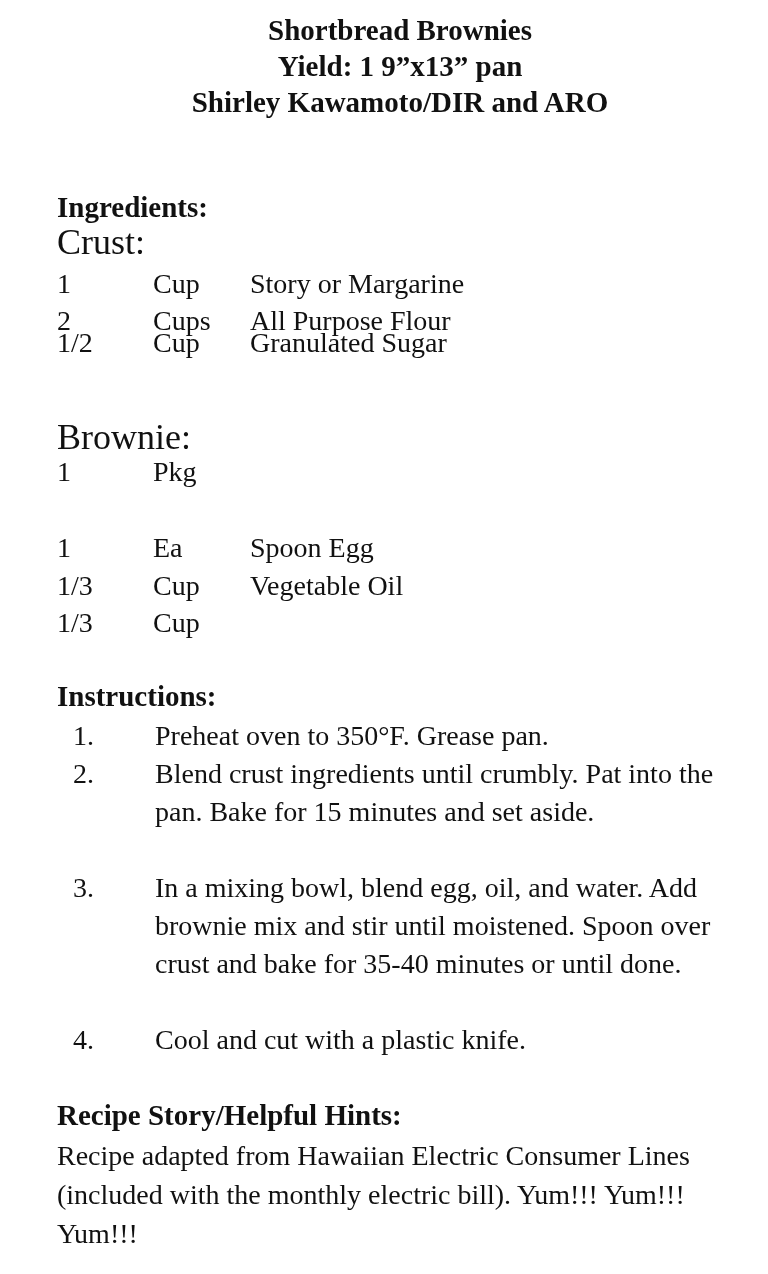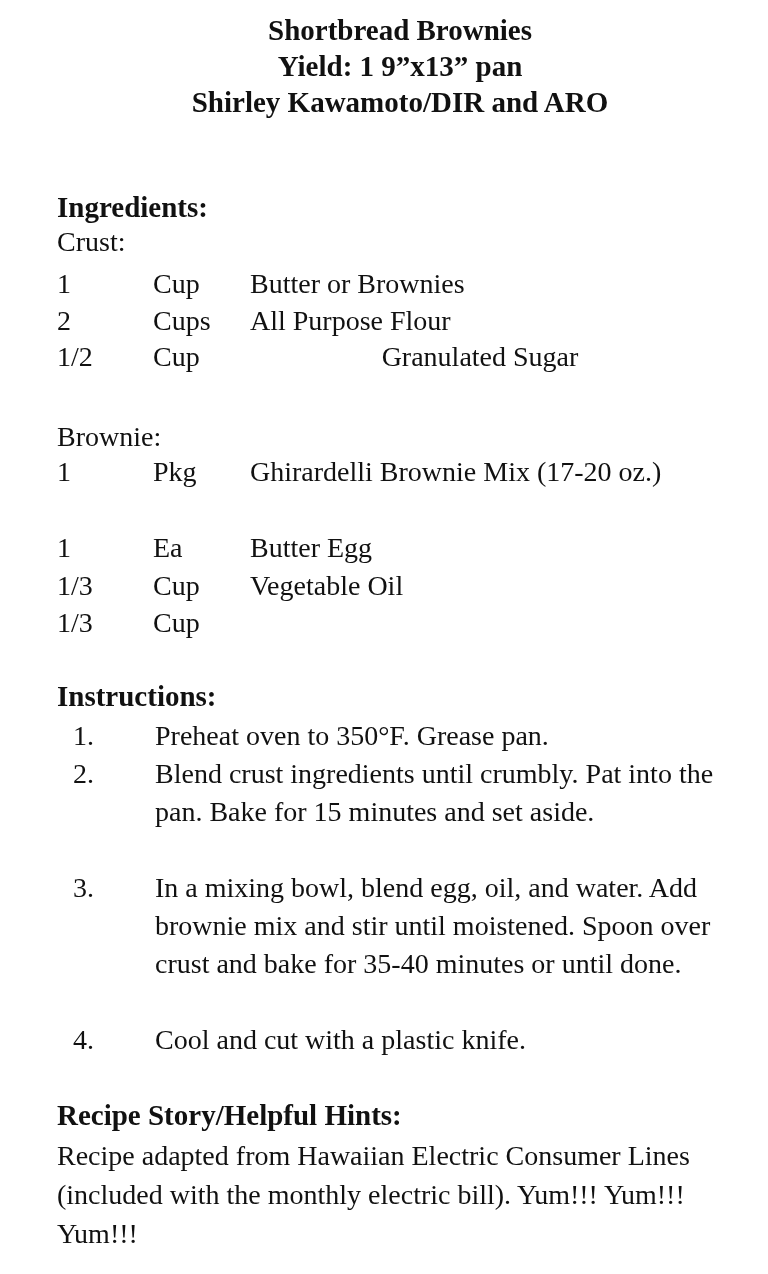--- a/index.html
+++ b/index.html
@@ -37,21 +37,21 @@
       position: absolute;
       left: 57px;
       font-weight: bold;
       font-size: 29px;
       line-height: 36px;
       white-space: nowrap;
     }
     .subhead {
       position: absolute;
       left: 57px;
-      font-size: 28px;
+      font-size: 36px;
       line-height: 36px;
       white-space: nowrap;
     }
     .ing-row {
       position: absolute;
       left: 57px;
       width: 700px;
       font-size: 28px;
       line-height: 37px;
       height: 37px;
@@ -87,44 +87,43 @@
     <div>Yield:  1 9”x13” pan</div>
     <div>Shirley Kawamoto/DIR and ARO</div>
   </div>
 
   <div class="section-title" style="top:189px;">Ingredients:</div>
   <div class="subhead" style="top:224px;">Crust:</div>
 
   <div class="ing-row" style="top:265px;">
     <span class="ing-qty">1</span>
     <span class="ing-unit">Cup</span>
-    <span class="ing-name">Butter or Brownies</span>
+    <span class="ing-name">Story or Margarine</span>
   </div>
   <div class="ing-row" style="top:302px;">
     <span class="ing-qty">2</span>
     <span class="ing-unit">Cups</span>
     <span class="ing-name">All Purpose Flour</span>
   </div>
-  <div class="ing-row" style="top:338px;text-align:center;">
+  <div class="ing-row" style="top:324px;">
     <span class="ing-qty">1/2</span>
     <span class="ing-unit">Cup</span>
     <span class="ing-name">Granulated Sugar</span>
   </div>
 
   <div class="subhead" style="top:413px;margin-top:6px;">Brownie:</div>
 
   <div class="ing-row" style="top:453px; height:76px;">
     <span class="ing-qty">1</span>
     <span class="ing-unit">Pkg</span>
-    <span class="ing-name" style="width:440px;">Ghirardelli Brownie Mix (17-20 oz.)</span>
   </div>
   <div class="ing-row" style="top:529px;">
     <span class="ing-qty">1</span>
     <span class="ing-unit">Ea</span>
-    <span class="ing-name">Butter Egg</span>
+    <span class="ing-name">Spoon Egg</span>
   </div>
   <div class="ing-row" style="top:567px;">
     <span class="ing-qty">1/3</span>
     <span class="ing-unit">Cup</span>
     <span class="ing-name">Vegetable Oil</span>
   </div>
   <div class="ing-row" style="top:604px;">
     <span class="ing-qty">1/3</span>
     <span class="ing-unit">Cup</span>
   </div>

